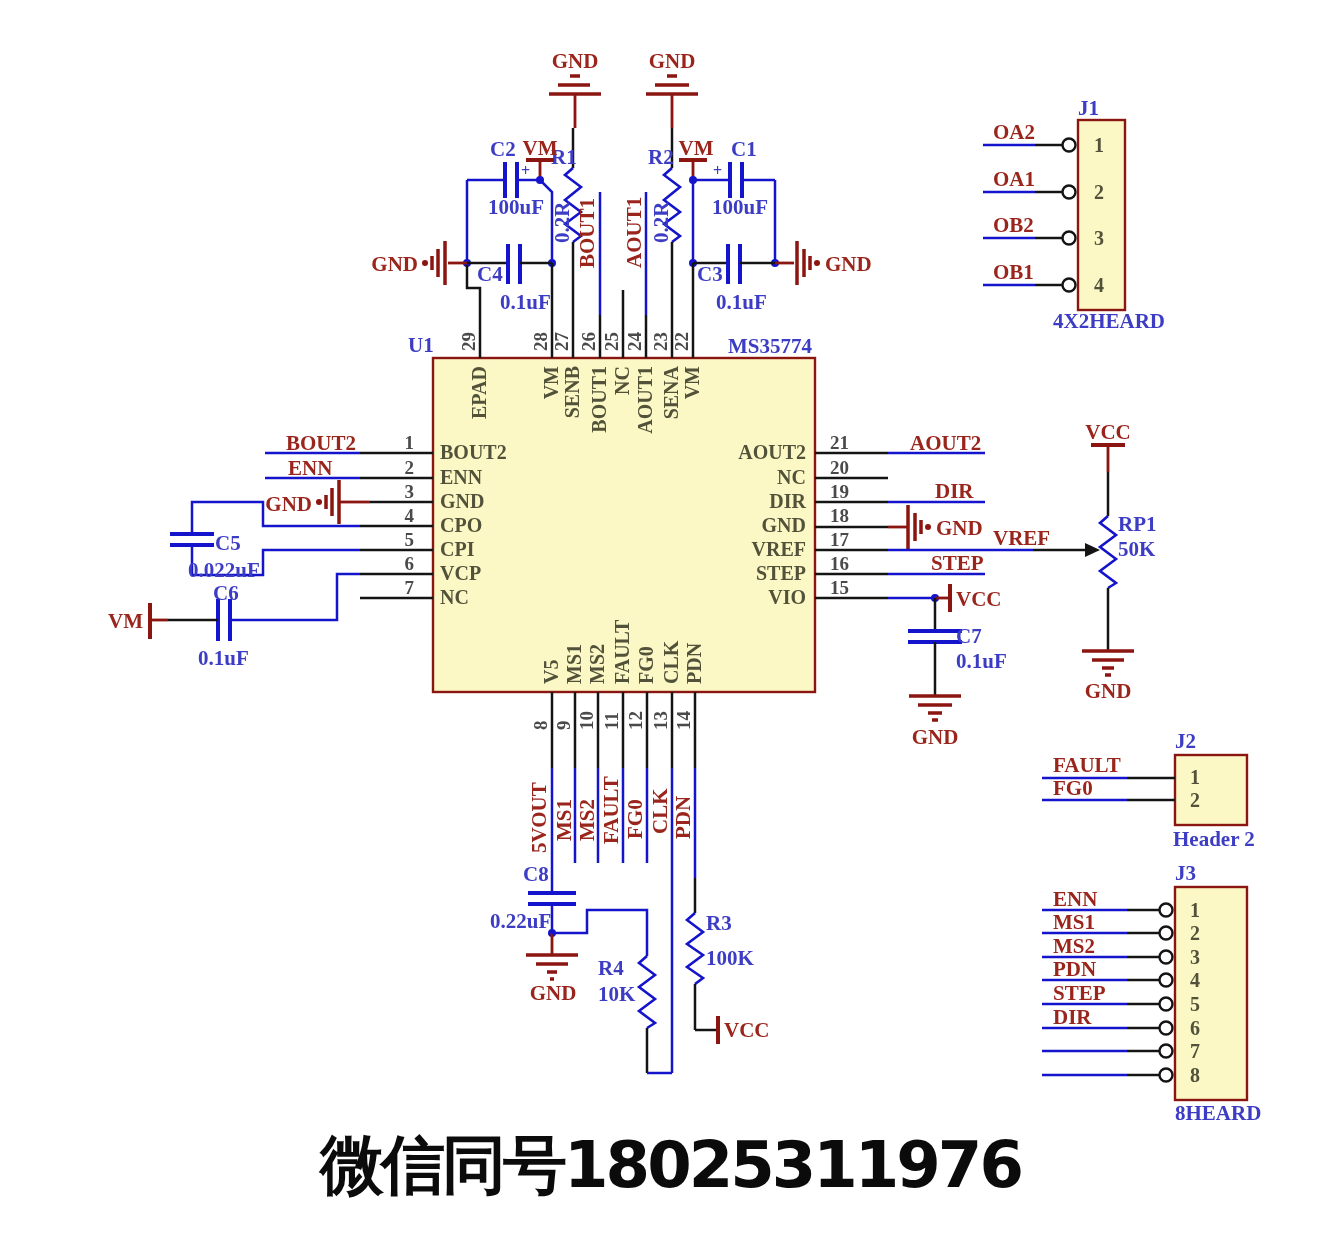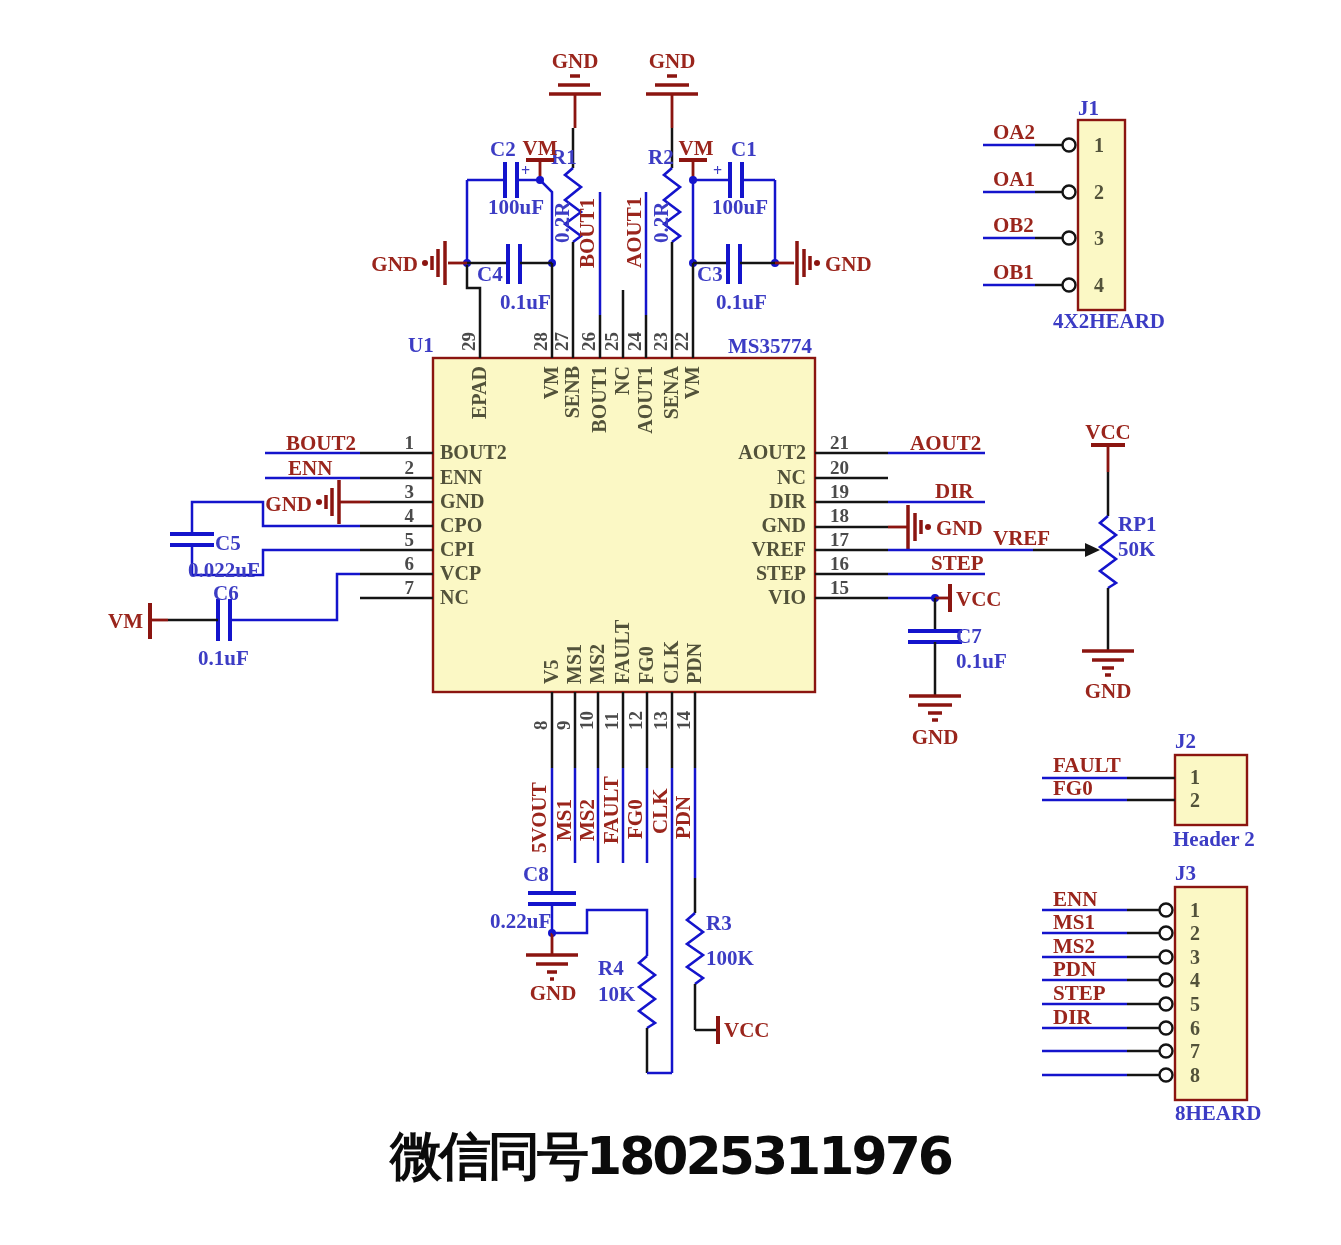--- a/index.html
+++ b/index.html
@@ -18,21 +18,21 @@
   .sym{stroke:#8b1510;stroke-width:3.5;fill:none;}
   .bar{stroke:#8b1510;stroke-width:4;fill:none;}
   .cap{stroke:#1414cc;stroke-width:4;fill:none;}
   .zz{stroke:#1414cc;stroke-width:2.6;fill:none;stroke-linejoin:miter;}
   .box{fill:#fbf8c5;stroke:#8b1510;stroke-width:2.4;}
   .pinc{fill:#ffffff;stroke:#141414;stroke-width:2.4;}
   .dot{fill:#1414cc;stroke:none;}
   .rdot{fill:#8b1510;stroke:none;}
   .footer{position:absolute;left:0;right:0;top:1122px;text-align:center;
           font-family:"DejaVu Sans","Liberation Sans",sans-serif;font-weight:bold;
-          font-size:52px;letter-spacing:-3px;color:#0b0b0b;}
+          font-size:64px;letter-spacing:-3px;color:#0b0b0b;}
 </style>
 </head>
 <body>
 
 <div class="canvas">
 <svg width="1341" height="1245" viewBox="0 0 1341 1245">
 
   <g>
     <rect class="box" x="433" y="358" width="382" height="334"></rect>
     <text class="nb" x="408" y="352">U1</text>

